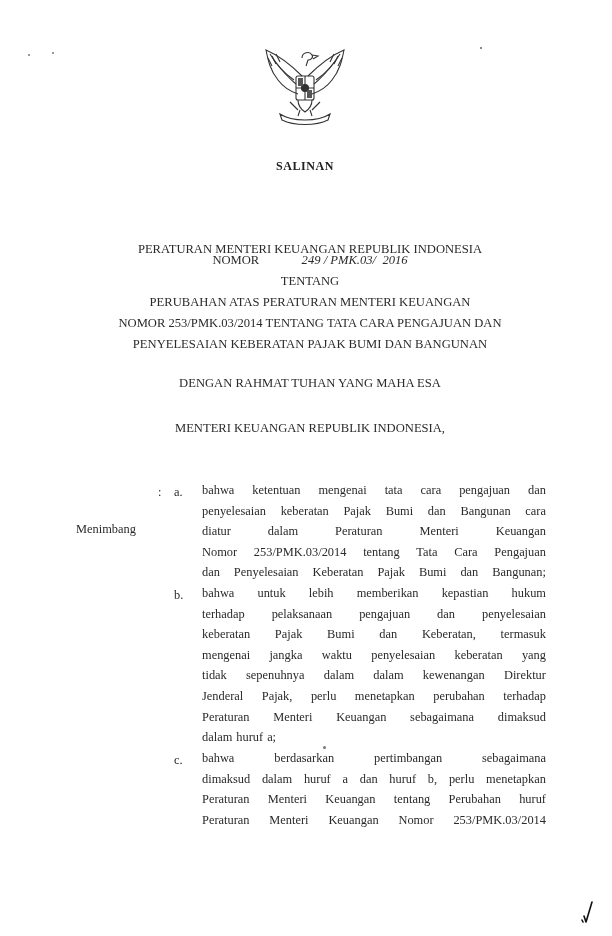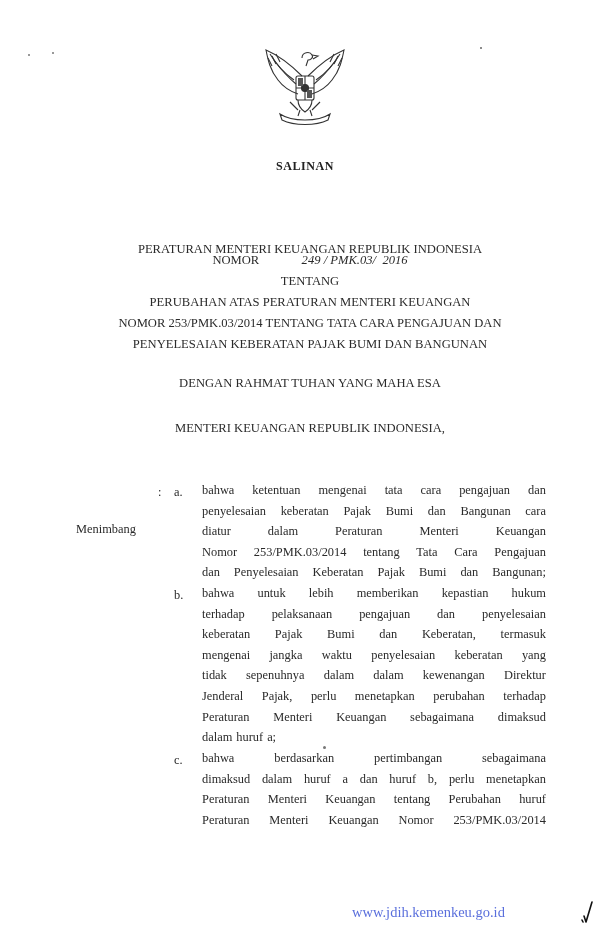--- a/index.html
+++ b/index.html
@@ -230,17 +230,16 @@
       <div class="line">
           <span>Peraturan</span>
           <span>Menteri</span>
           <span>Keuangan</span>
           <span>Nomor</span>
           <span>253/PMK.03/2014</span>
         </div>
     </div>
   </div>
 
-  <a class="footer-url">www.jdih.kemenkeu.go.id</a>
   <svg class="paraf" viewBox="0 0 18 24">
     <path d="M14 2 L8 22 M8 22 L6 16 M4 20 L5 22" stroke="#111" stroke-width="1.6" fill="none" stroke-linecap="round"></path>
   </svg>
 </div>
 
 </body></html>

